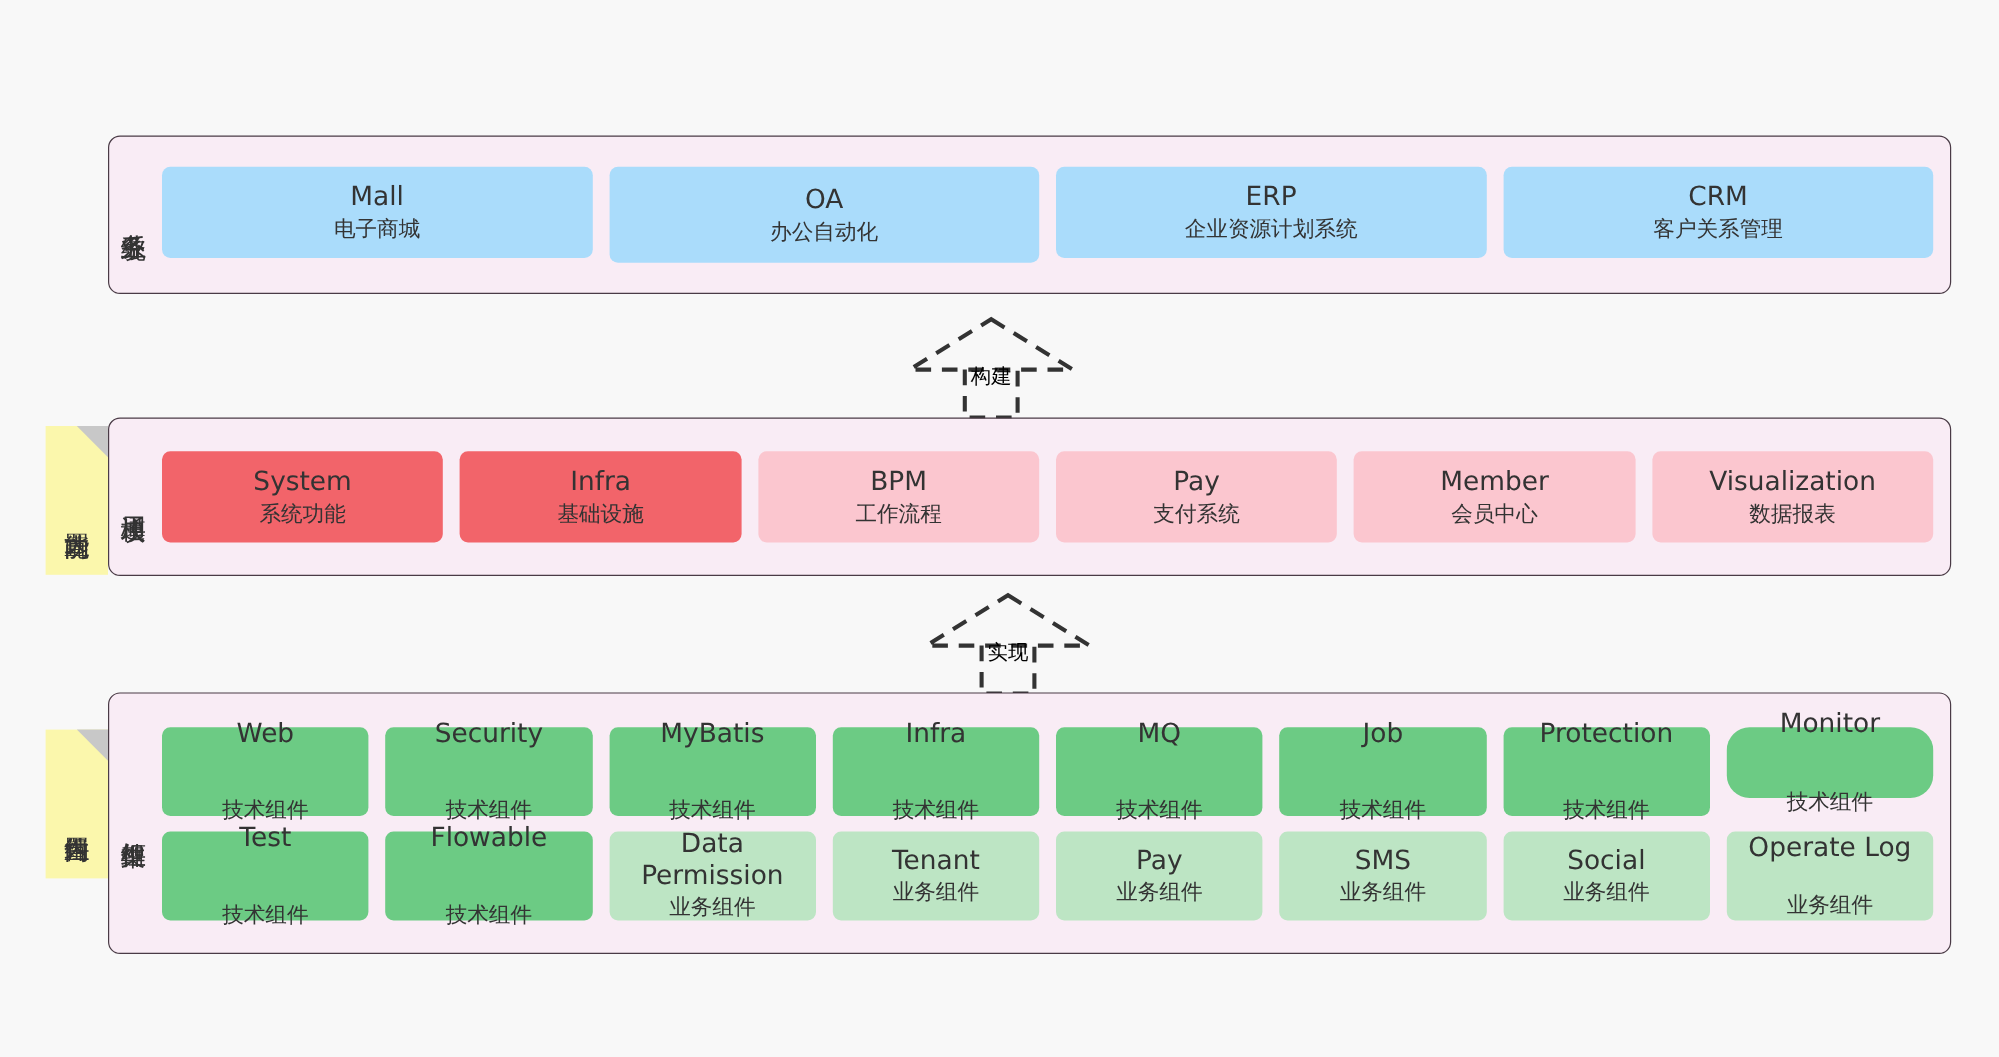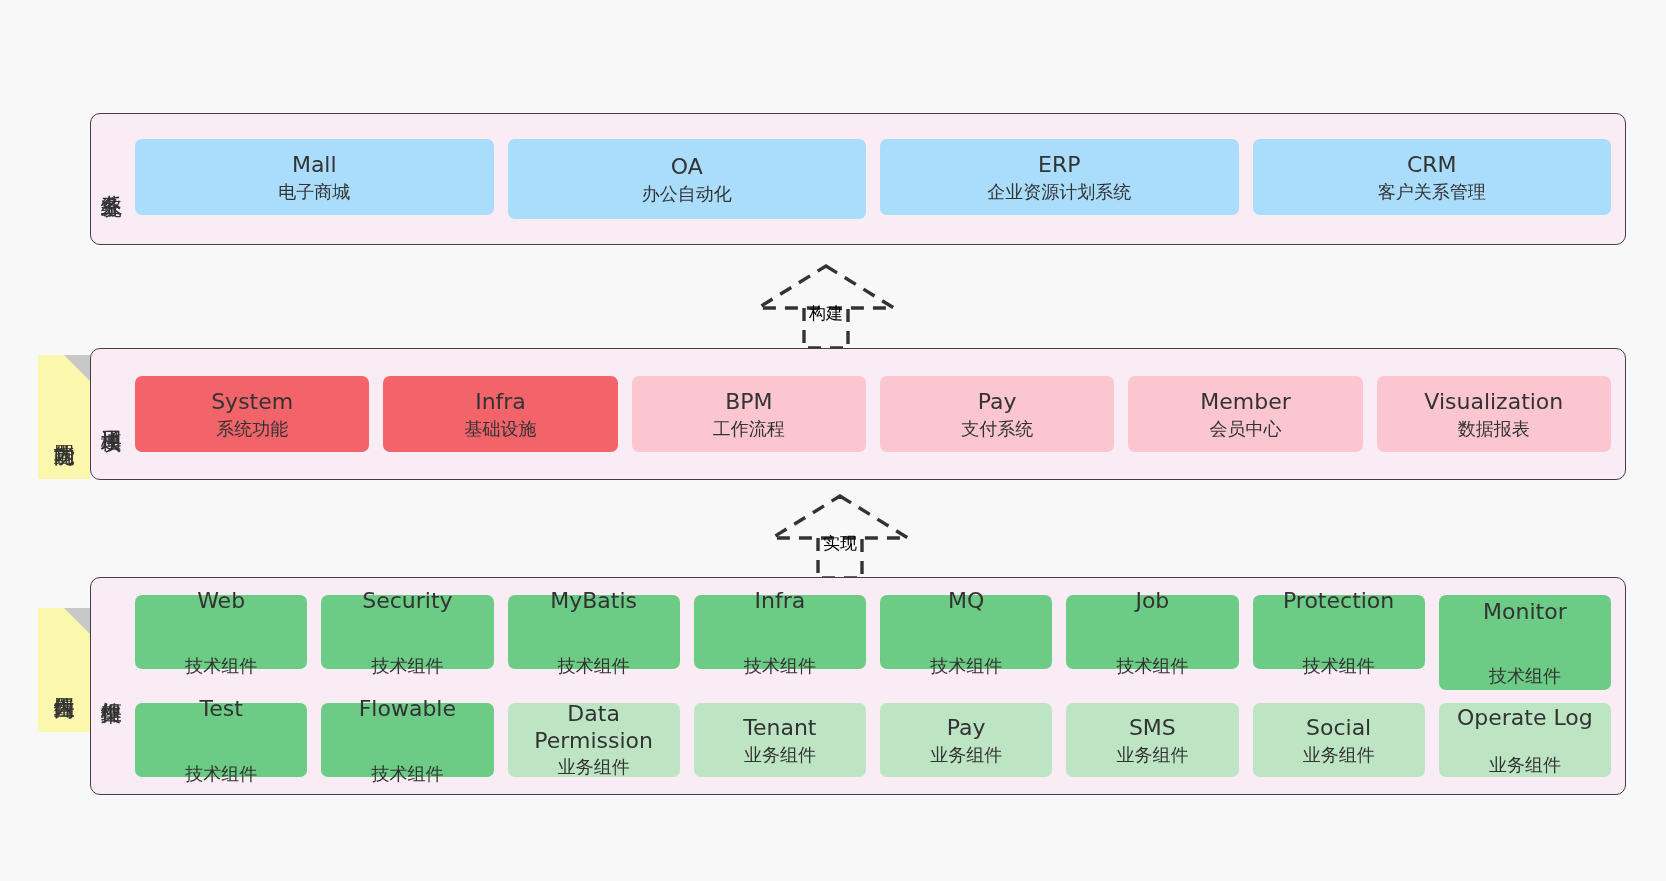--- a/index.html
+++ b/index.html
@@ -265,21 +265,21 @@
           <span class="cn">技术组件</span>
         </div>
         <div class="node green" style="height:74px;">
           <span class="en">Job</span>
           <span class="cn">技术组件</span>
         </div>
         <div class="node green" style="height:74px;">
           <span class="en">Protection</span>
           <span class="cn">技术组件</span>
         </div>
-        <div class="node green" style="height:95px;">
+        <div class="node green" style="height:59px;border-radius:19px;">
           <span class="en">Monitor</span>
           <span class="cn">技术组件</span>
         </div>
       </div>
 
       <div class="row">
         <div class="node green" style="height:74px;">
           <span class="en">Test</span>
           <span class="cn">技术组件</span>
         </div>

